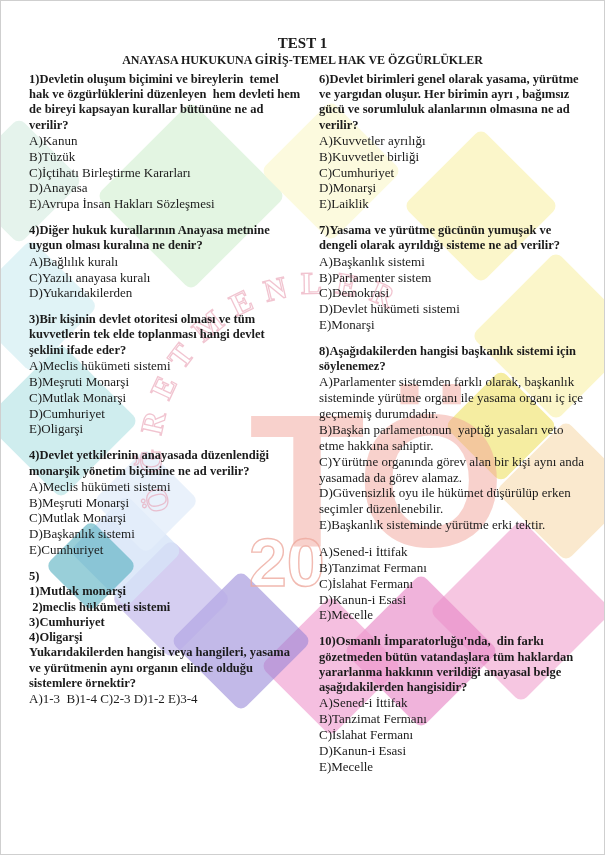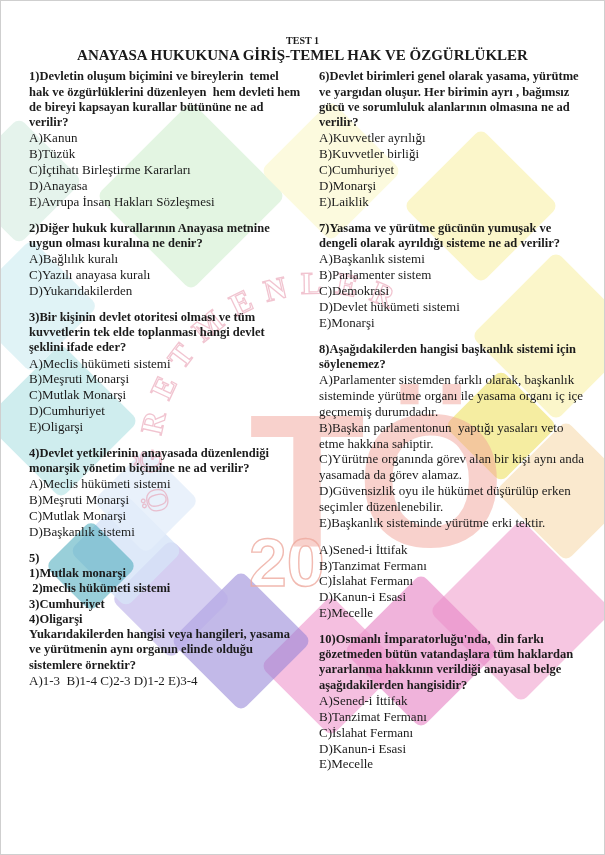--- a/index.html
+++ b/index.html
@@ -9,22 +9,22 @@
     box-sizing:border-box;
     background:#ffffff;
     border:1px solid #cfcfcf;
     overflow:hidden;
     font-family:"Liberation Serif", serif;
     color:#1b1b1b;
   }
   .watermark-svg { position:absolute; left:0; top:0; z-index:0; pointer-events:none; }
   .content { position:relative; z-index:1; }
   .header { text-align:center; padding-top:34px; line-height:1.18; }
-  .test-label { font-weight:bold; font-size:10px; }
-  .subject-title { font-weight:bold; font-size:15px; }
+  .test-label { font-weight:bold; font-size:15px; }
+  .subject-title { font-weight:bold; font-size:12px; }
   .cols { display:flex; gap:18px; margin:5px 12px 0 28px; }
   .col { width:272px; }
   .question { margin-bottom:11px; white-space:pre-wrap; }
   .stem { font-weight:bold; font-size:12.5px; line-height:1.22; }
   .option { font-weight:normal; font-size:13px; line-height:1.22; }
 </style>
 </head>
 <body>
 
 <div class="page">
@@ -55,23 +55,23 @@
 
   <div class="content">
     <div class="header">
       <div class="test-label">TEST 1</div>
       <div class="subject-title">ANAYASA HUKUKUNA GİRİŞ-TEMEL HAK VE ÖZGÜRLÜKLER</div>
     </div>
 
     <div class="cols">
       <div class="col" id="col-left">
           <div class="question"><div class="stem">1)Devletin oluşum biçimini ve bireylerin  temel hak ve özgürlüklerini düzenleyen  hem devleti hem de bireyi kapsayan kurallar bütününe ne ad verilir?</div><div class="option">A)Kanun</div><div class="option">B)Tüzük</div><div class="option">C)İçtihatı Birleştirme Kararları</div><div class="option">D)Anayasa</div><div class="option">E)Avrupa İnsan Hakları Sözleşmesi</div></div>
-          <div class="question"><div class="stem">2)Diğer hukuk kurallarının Anayasa metnine uygun olması kuralına ne denir?</div><div class="option">A)Bağlılık kuralı</div><div class="option">C)Yazılı anayasa kuralı</div><div class="option">D)Yukarıdakilerden</div></div>
+          <div class="question"><div class="stem">4)Diğer hukuk kurallarının Anayasa metnine uygun olması kuralına ne denir?</div><div class="option">A)Bağlılık kuralı</div><div class="option">C)Yazılı anayasa kuralı</div><div class="option">D)Yukarıdakilerden</div></div>
           <div class="question"><div class="stem">3)Bir kişinin devlet otoritesi olması ve tüm kuvvetlerin tek elde toplanması hangi devlet şeklini ifade eder?</div><div class="option">A)Meclis hükümeti sistemi</div><div class="option">B)Meşruti Monarşi</div><div class="option">C)Mutlak Monarşi</div><div class="option">D)Cumhuriyet</div><div class="option">E)Oligarşi</div></div>
-          <div class="question"><div class="stem">4)Devlet yetkilerinin anayasada düzenlendiği monarşik yönetim biçimine ne ad verilir?</div><div class="option">A)Meclis hükümeti sistemi</div><div class="option">B)Meşruti Monarşi</div><div class="option">C)Mutlak Monarşi</div><div class="option">D)Başkanlık sistemi</div></div>
+          <div class="question"><div class="stem">4)Devlet yetkilerinin anayasada düzenlendiği monarşik yönetim biçimine ne ad verilir?</div><div class="option">A)Meclis hükümeti sistemi</div><div class="option">B)Meşruti Monarşi</div><div class="option">C)Mutlak Monarşi</div><div class="option">D)Başkanlık sistemi</div><div class="option">E)Cumhuriyet</div></div>
           <div class="question"><div class="stem">5)</div><div class="stem">1)Mutlak monarşi</div><div class="stem"> 2)meclis hükümeti sistemi</div><div class="stem">3)Cumhuriyet</div><div class="stem">4)Oligarşi</div><div class="stem">Yukarıdakilerden hangisi veya hangileri, yasama ve yürütmenin aynı organın elinde olduğu sistemlere örnektir?</div><div class="option">A)1-3  B)1-4 C)2-3 D)1-2 E)3-4</div></div>
         </div>
       <div class="col" id="col-right">
           <div class="question"><div class="stem">6)Devlet birimleri genel olarak yasama, yürütme ve yargıdan oluşur. Her birimin ayrı , bağımsız gücü ve sorumluluk alanlarının olmasına ne ad verilir?</div><div class="option">A)Kuvvetler ayrılığı</div><div class="option">B)Kuvvetler birliği</div><div class="option">C)Cumhuriyet</div><div class="option">D)Monarşi</div><div class="option">E)Laiklik</div></div>
           <div class="question"><div class="stem">7)Yasama ve yürütme gücünün yumuşak ve dengeli olarak ayrıldığı sisteme ne ad verilir?</div><div class="option">A)Başkanlık sistemi</div><div class="option">B)Parlamenter sistem</div><div class="option">C)Demokrasi</div><div class="option">D)Devlet hükümeti sistemi</div><div class="option">E)Monarşi</div></div>
           <div class="question"><div class="stem">8)Aşağıdakilerden hangisi başkanlık sistemi için söylenemez?</div><div class="option">A)Parlamenter sistemden farklı olarak, başkanlık sisteminde yürütme organı ile yasama organı iç içe geçmemiş durumdadır.</div><div class="option">B)Başkan parlamentonun  yaptığı yasaları veto etme hakkına sahiptir.</div><div class="option">C)Yürütme organında görev alan bir kişi aynı anda yasamada da görev alamaz.</div><div class="option">D)Güvensizlik oyu ile hükümet düşürülüp erken seçimler düzenlenebilir.</div><div class="option">E)Başkanlık sisteminde yürütme erki tektir.</div></div>
           <div class="question"><div class="option">A)Sened-i İttifak</div><div class="option">B)Tanzimat Fermanı</div><div class="option">C)İslahat Fermanı</div><div class="option">D)Kanun-i Esasi</div><div class="option">E)Mecelle</div></div>
           <div class="question"><div class="stem">10)Osmanlı İmparatorluğu'nda,  din farkı gözetmeden bütün vatandaşlara tüm haklardan yararlanma hakkının verildiği anayasal belge aşağıdakilerden hangisidir?</div><div class="option">A)Sened-i İttifak</div><div class="option">B)Tanzimat Fermanı</div><div class="option">C)İslahat Fermanı</div><div class="option">D)Kanun-i Esasi</div><div class="option">E)Mecelle</div></div>
         </div>
     </div>

